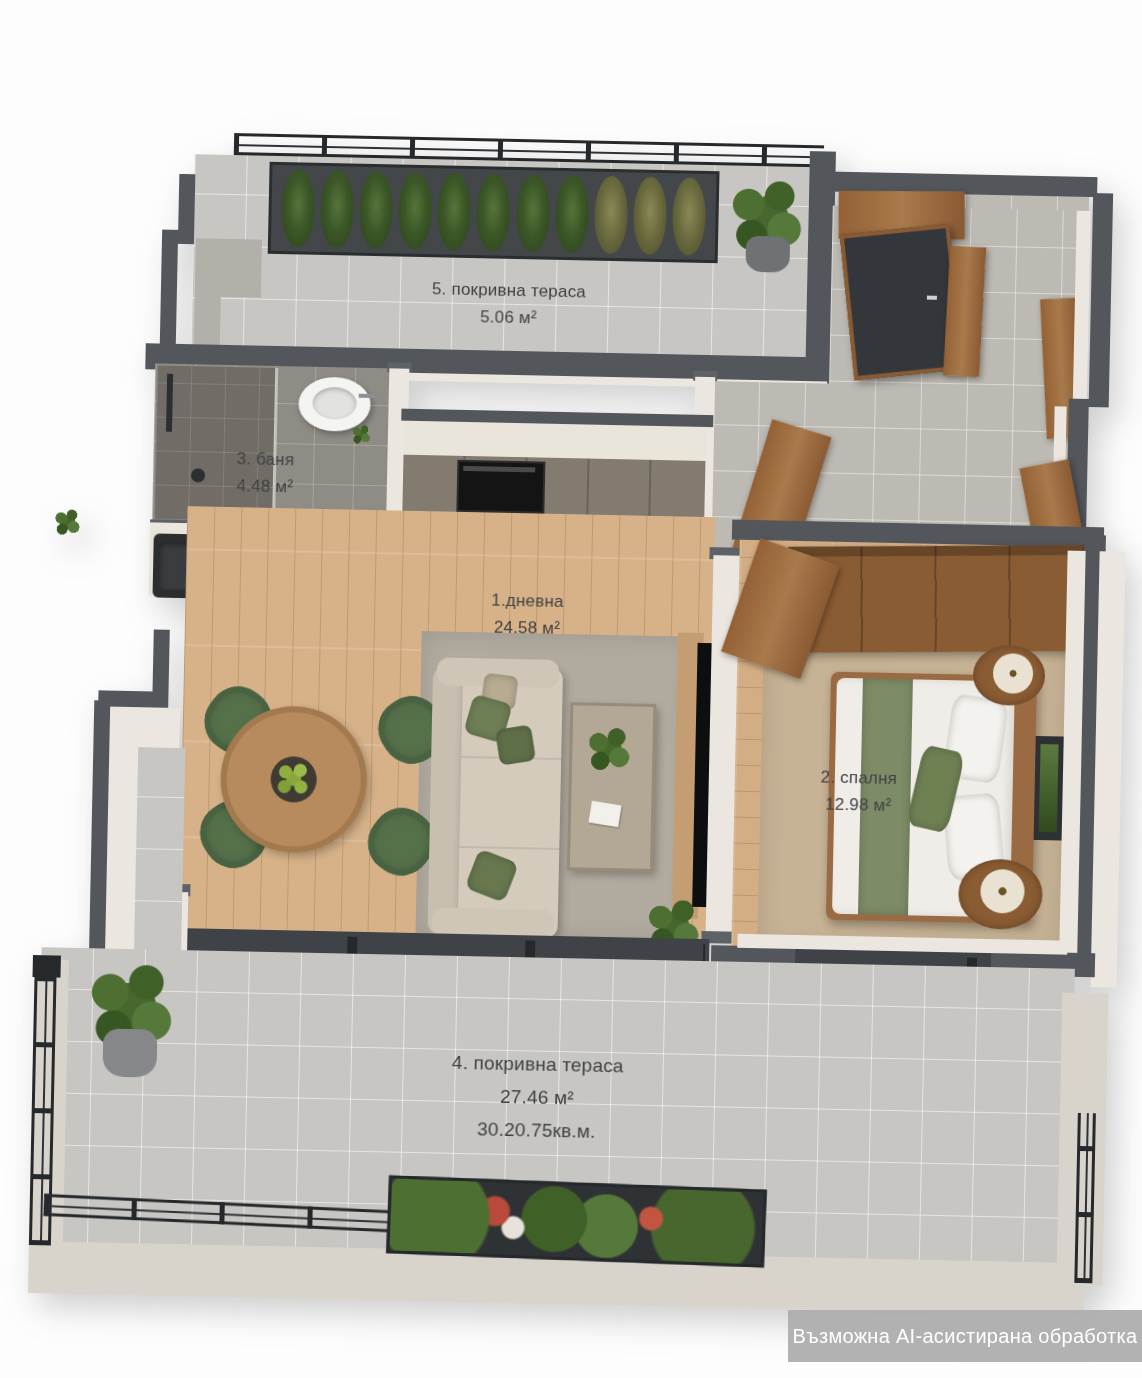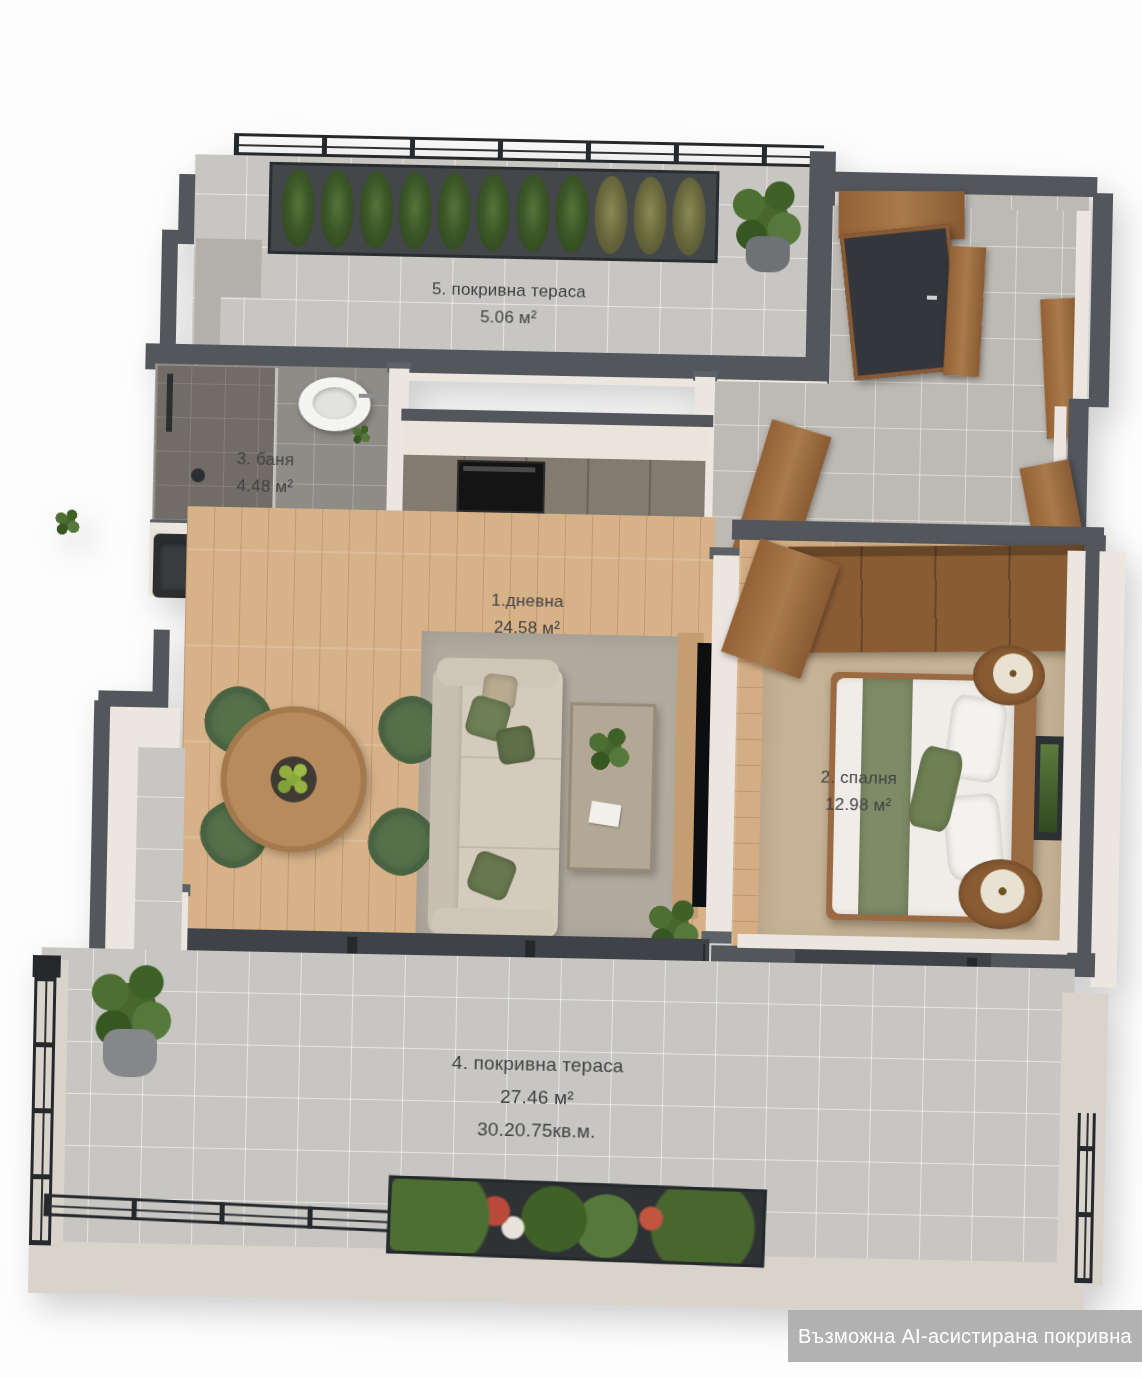--- a/index.html
+++ b/index.html
@@ -276,15 +276,15 @@
     <div class="abs fern" style="left:86px;top:968px;width:100px;height:96px"></div>
     <div class="abs pot" style="left:110px;top:1038px;width:54px;height:48px"></div>
     <div class="room-label big" style="left:400px;top:1048px;width:290px">
       <div>4. покривна тераса</div>
       <div>27.46 м²</div>
       <div>30.20.75кв.м.</div>
     </div>
   </div>
 
   <div class="watermark">
-    <span>Възможна AI-асистирана покривна</span>
+    <span>Възможна AI-асистирана обработка</span>
   </div>
 </div>
 
 </body></html>

